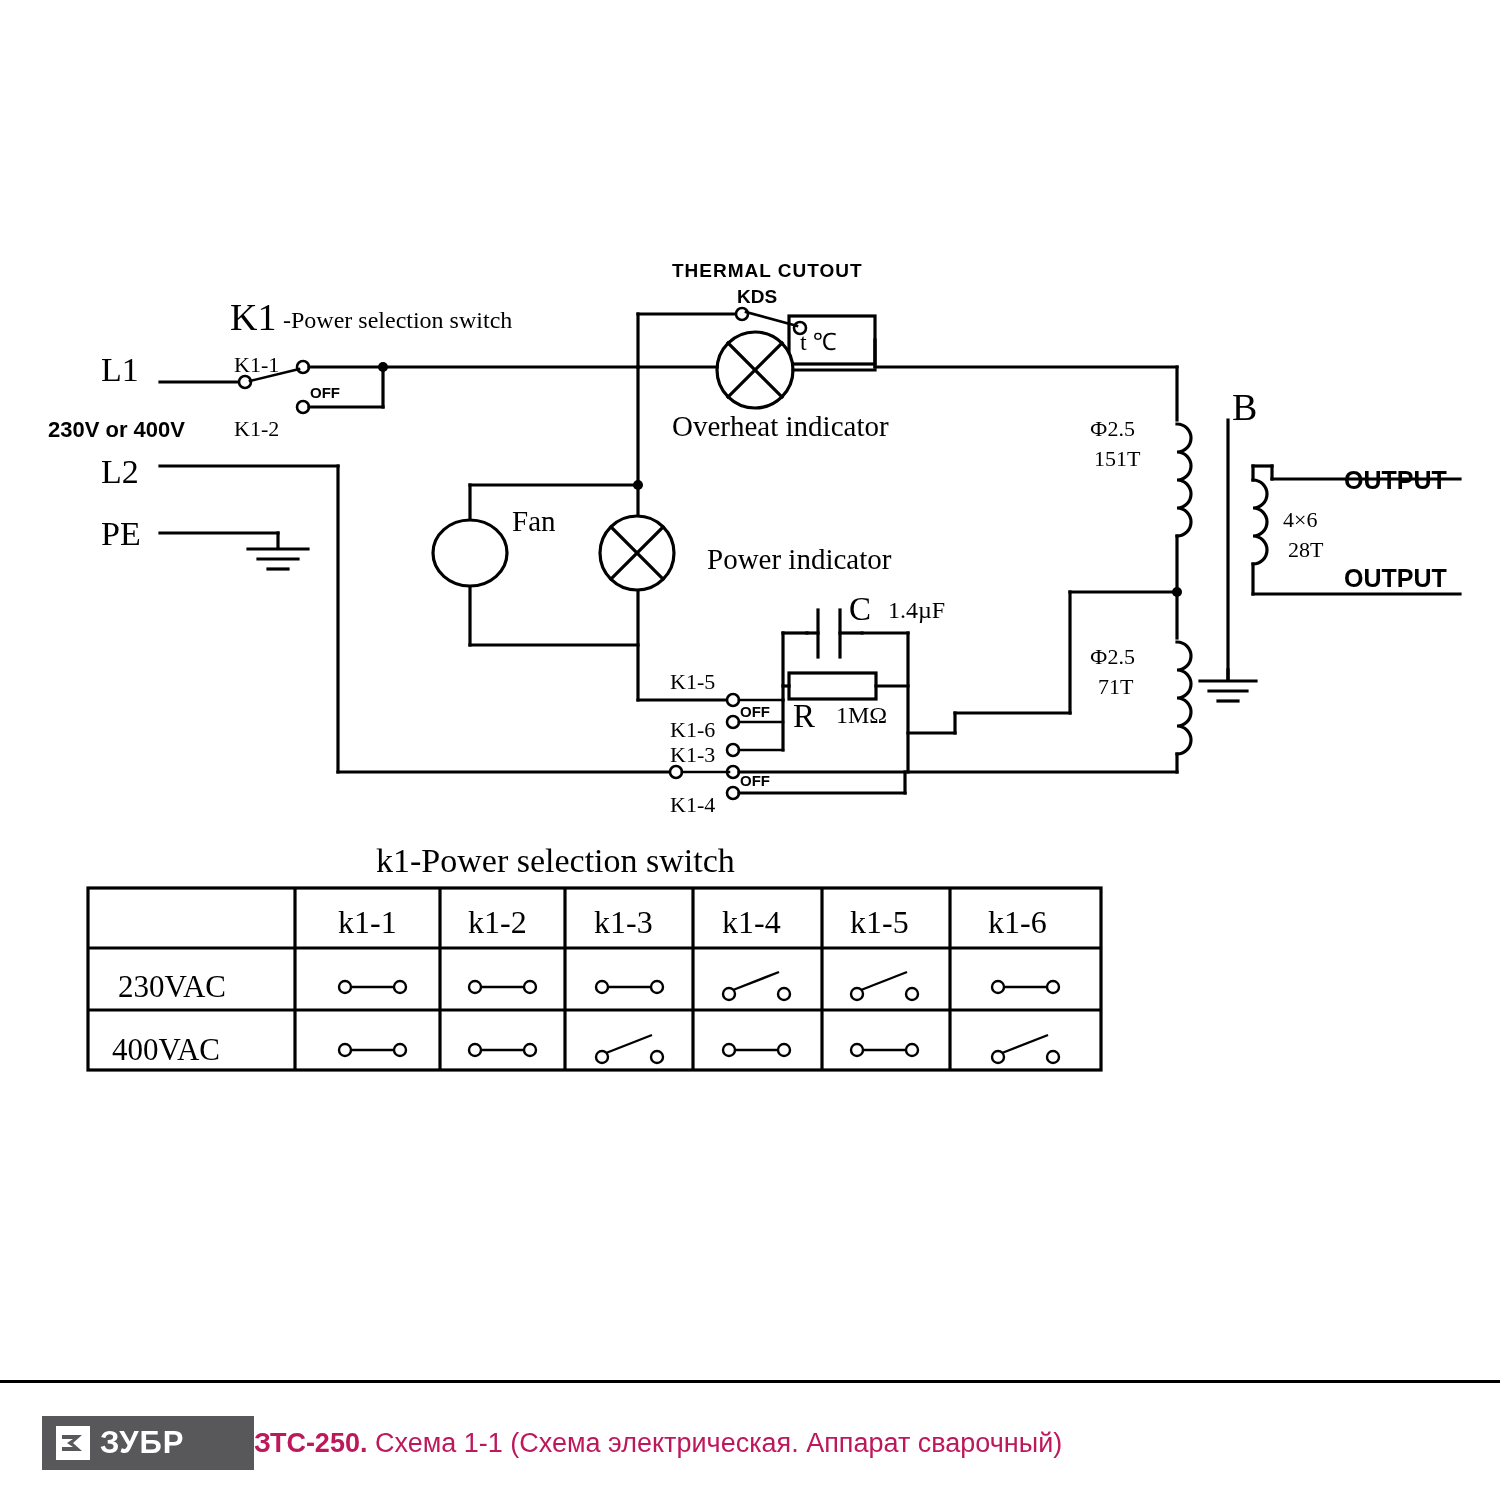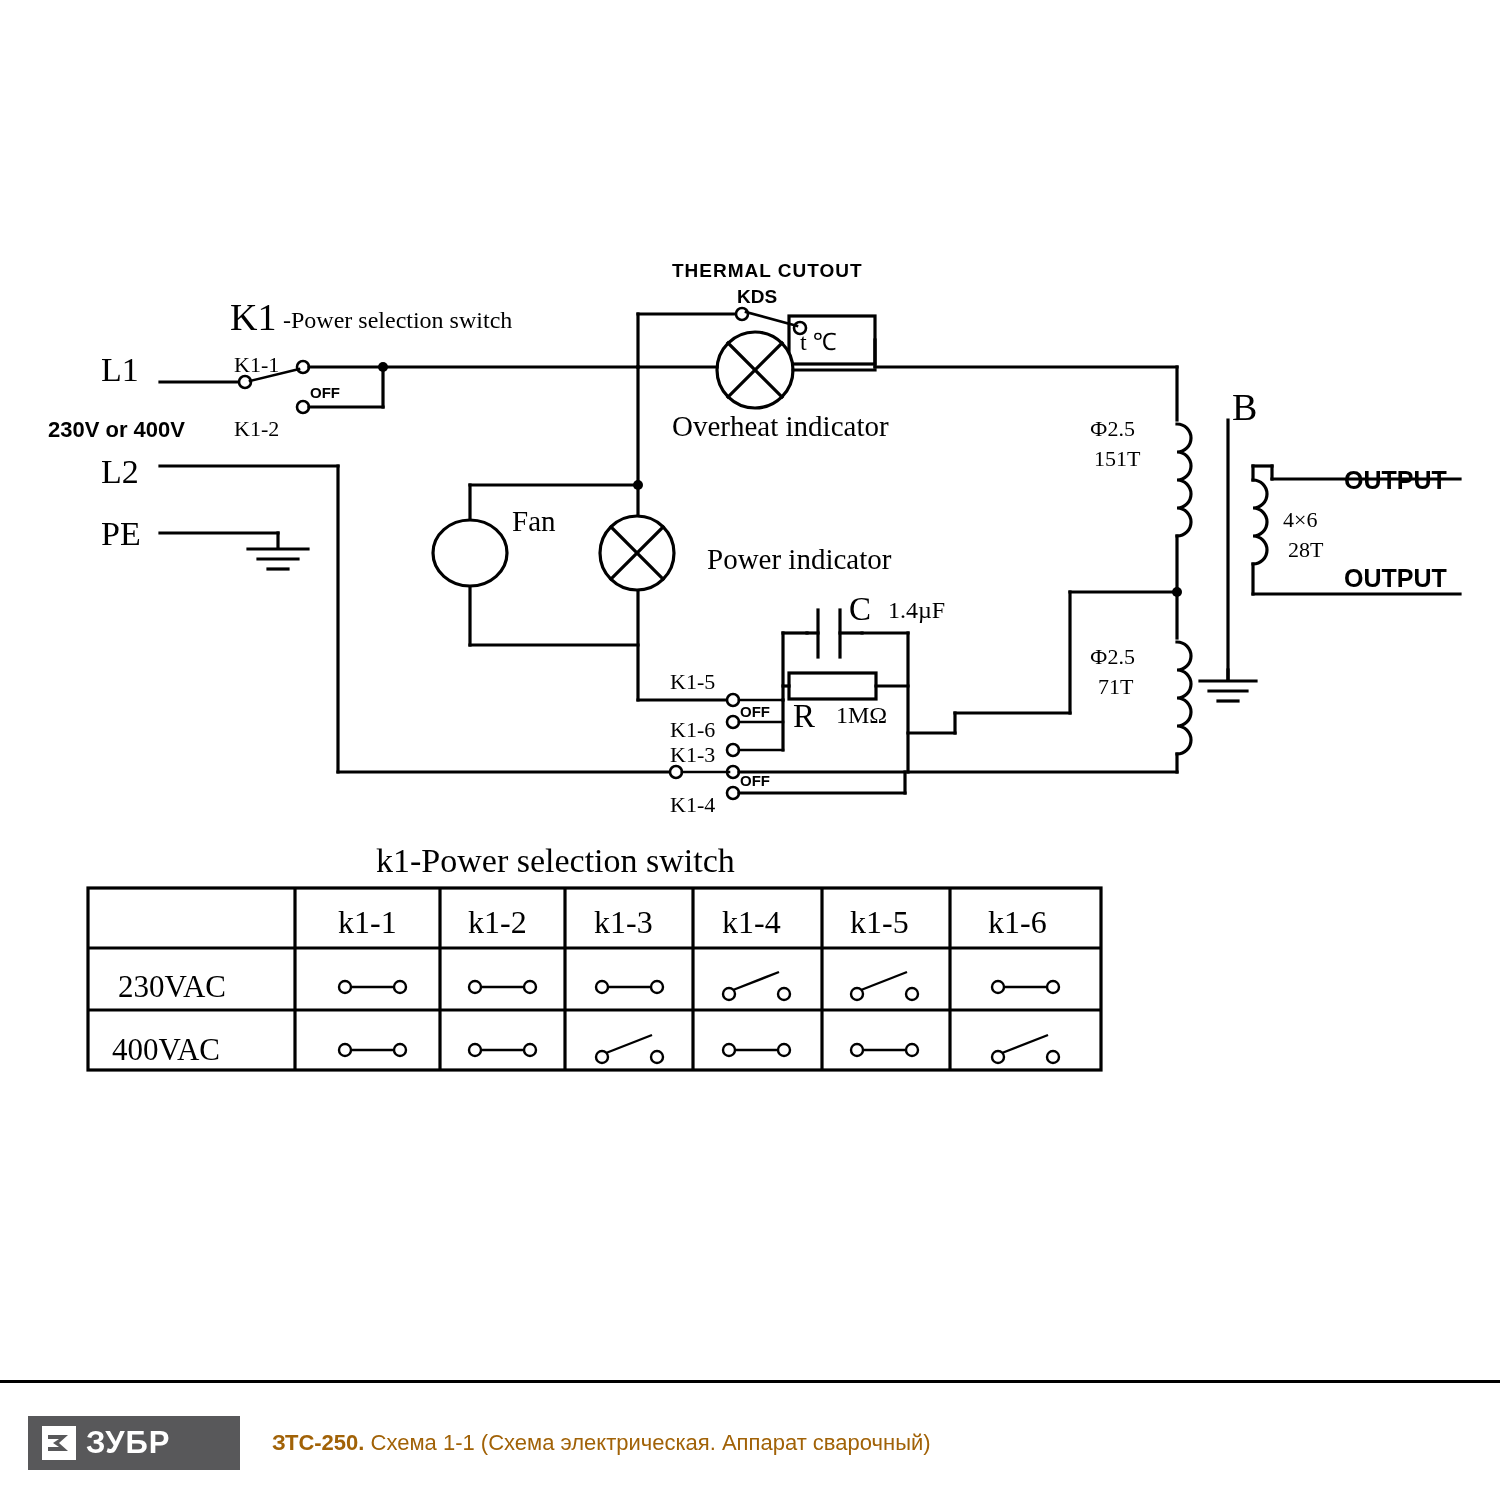--- a/index.html
+++ b/index.html
@@ -53,42 +53,42 @@
   }
   #brand-logo {
     width: 212px;
     height: 54px;
     background: #58585a;
     display: flex;
     align-items: center;
     gap: 10px;
     padding-left: 14px;
     box-sizing: border-box;
+    margin-left: 14px;
   }
   #brand-mark {
     width: 34px;
     height: 34px;
     background: #ffffff;
     display: flex;
     align-items: center;
     justify-content: center;
   }
   #brand-mark svg { display:block; }
   #brand-text {
     color: #ffffff;
     font-family: "Liberation Sans", sans-serif;
     font-weight: bold;
     font-size: 31px;
     letter-spacing: 1px;
   }
   #footer-caption {
-    margin-left: 32px;
     font-family: "Liberation Sans", sans-serif;
-    font-size: 22px;
-    color: #a16207;
+    font-size: 27px;
+    color: #be185d;
     white-space: nowrap;
   }
   #footer-caption .model {
     font-weight: bold;
   }
 </style>
 </head>
 <body>
 
 <div id="diagram-wrap">

